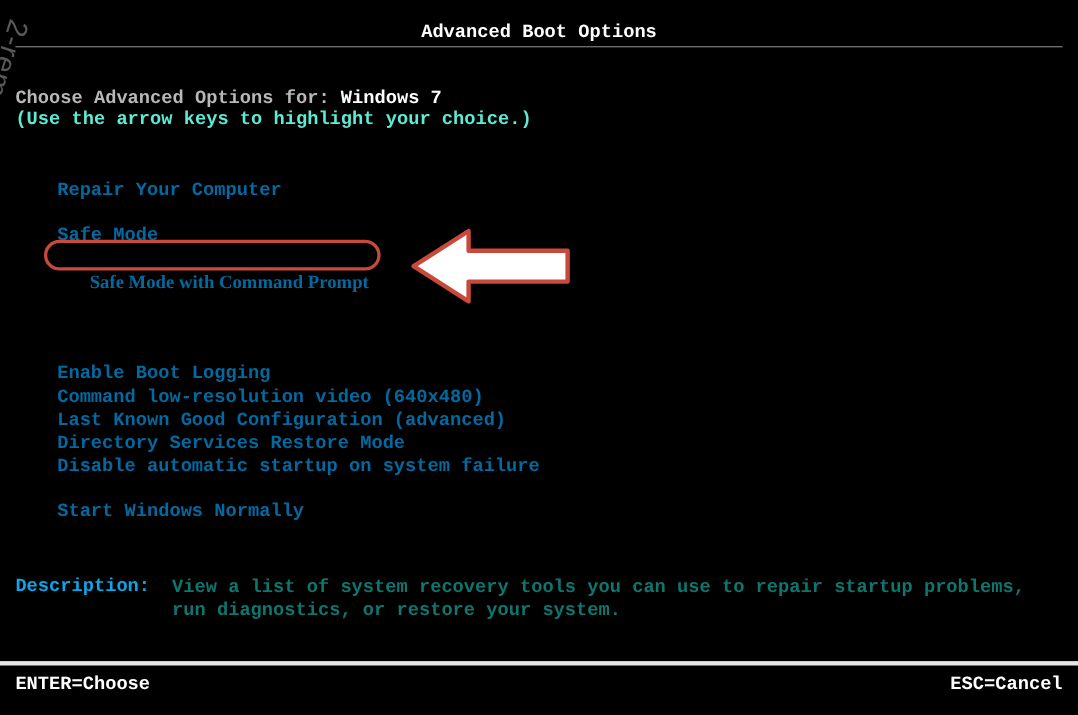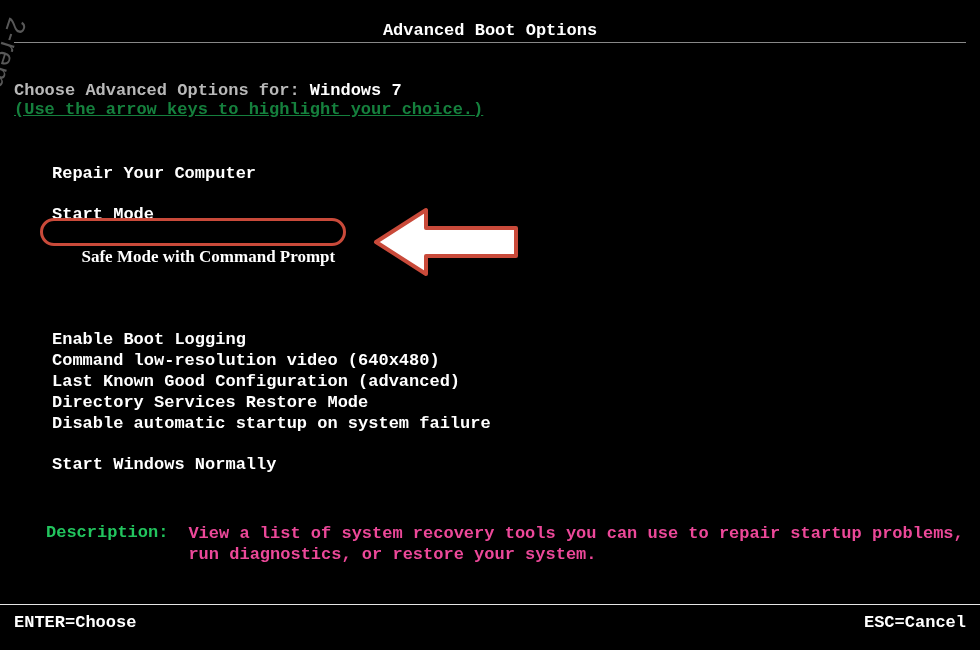--- a/index.html
+++ b/index.html
@@ -34,30 +34,29 @@
       margin-top: 2px;
     }
     .choose-line {
       padding-top: 38px;
     }
     .bold-white {
       color: #fff;
       font-weight: bold;
     }
     .hint-line {
-      color: #15803d;
-      text-decoration: underline;
+      color: #5eead4;
     }
     .menu {
       padding-left: 38px;
       padding-top: 44px;
     }
     .menu-item {
       display: block;
-      color: #ffffff;
+      color: #0369a1;
       line-height: 21px;
       white-space: pre;
     }
     .group-gap {
       height: 20px;
     }
     .selected {
       display: inline-block;
       position: relative;
       padding: 0 4px;
@@ -81,38 +80,37 @@
       height: 80px;
       pointer-events: none;
     }
     .description {
       padding-top: 48px;
       display: flex;
       align-items: flex-start;
       gap: 20px;
     }
     .desc-label {
-      color: #22c55e;
+      color: #0ea5e9;
       white-space: nowrap;
-      margin-left: 32px;
     }
     .desc-text {
-      color: #ec4899;
+      color: #0f766e;
       line-height: 21px;
     }
     .bottom-bar {
       position: absolute;
       bottom: 18px;
       left: 0;
       right: 0;
       width: 100%;
     }
     .bottom-line {
       width: 100%;
-      border-top: 1px solid #e5e5e5;
+      border-top: 4px solid #e5e5e5;
       display: flex;
       justify-content: space-between;
       padding: 8px 14px 0 14px;
       color: #fff;
     }
     .watermark {
       position: absolute;
       left: 3px;
       top: 14px;
       color: rgba(110,110,110,0.8);
@@ -135,21 +133,21 @@
   <div class="title-underline"></div>
 
   <div class="choose-line">
     <span>Choose Advanced Options for: </span><span class="bold-white">Windows 7</span>
   </div>
   <div class="hint-line">(Use the arrow keys to highlight your choice.)</div>
 
   <div class="menu">
     <span class="menu-item">Repair Your Computer</span>
     <div class="group-gap"></div>
-    <span class="menu-item">Start Mode</span>
+    <span class="menu-item">Safe Mode</span>
     <span class="menu-item selected">
       <span>Safe Mode with Command Prompt</span>
       <span class="selected-ring"></span>
     </span>
     <div class="group-gap"></div>
     <span class="menu-item">Enable Boot Logging</span>
     <span class="menu-item">Command low-resolution video (640x480)</span>
     <span class="menu-item">Last Known Good Configuration (advanced)</span>
     <span class="menu-item">Directory Services Restore Mode</span>
     <span class="menu-item">Disable automatic startup on system failure</span>

